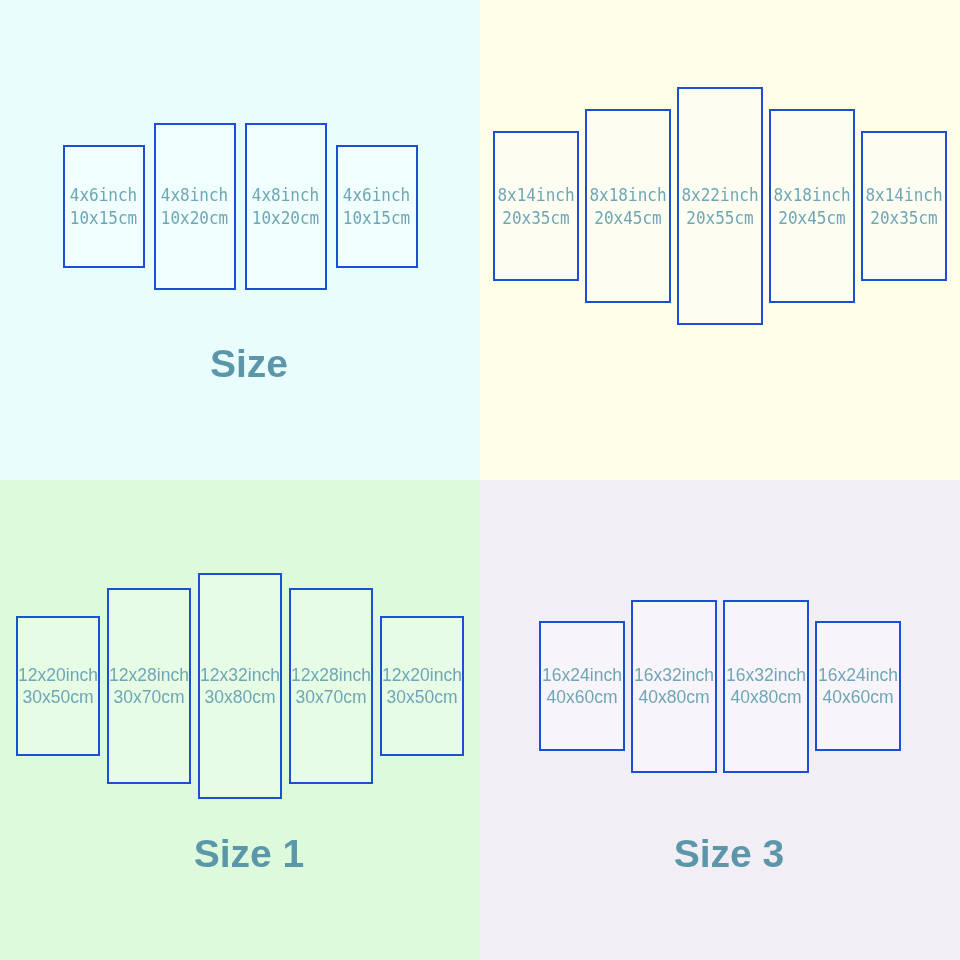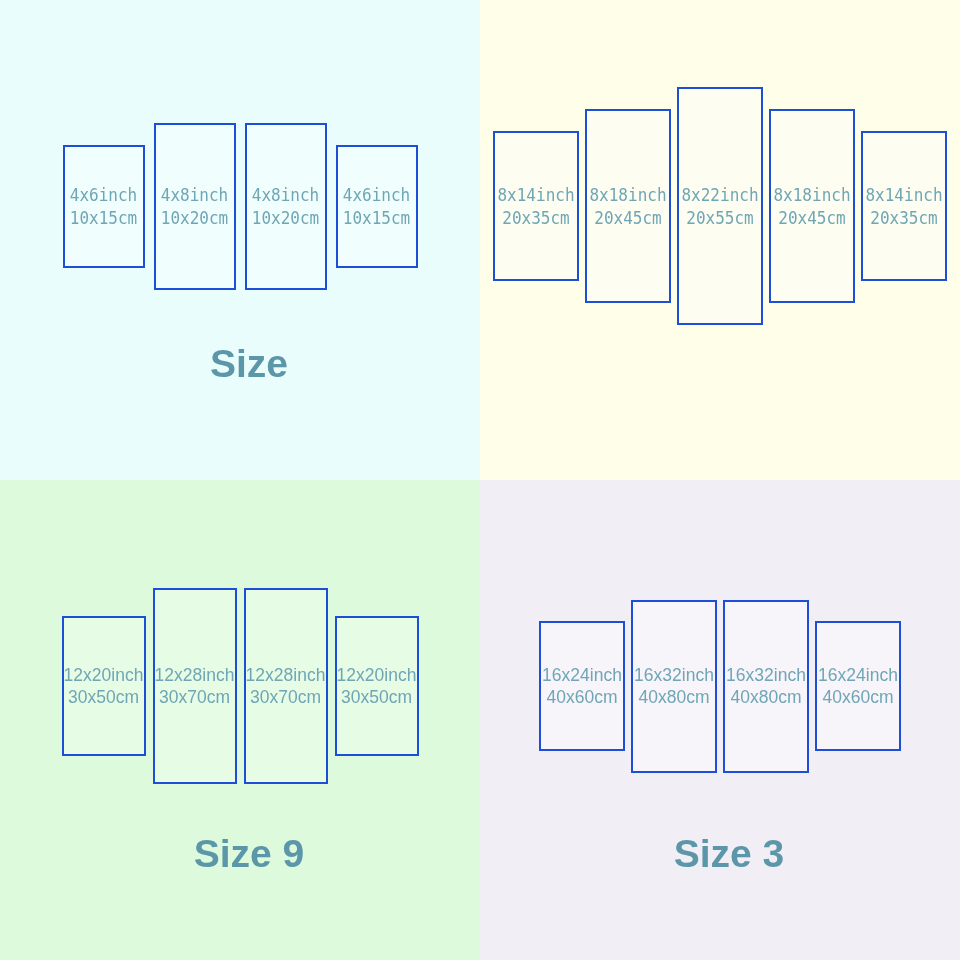--- a/index.html
+++ b/index.html
@@ -129,34 +129,40 @@
           <span>12x20inch</span>
           <span>30x50cm</span>
         </span>
       </div>
       <div class="panel p-m">
         <span class="label">
           <span>12x28inch</span>
           <span>30x70cm</span>
         </span>
       </div>
+      <div class="panel p-l">
+        <span class="label">
+          <span>12x32inch</span>
+          <span>30x80cm</span>
+        </span>
+      </div>
       <div class="panel p-m">
         <span class="label">
           <span>12x28inch</span>
           <span>30x70cm</span>
         </span>
       </div>
       <div class="panel p-s">
         <span class="label">
           <span>12x20inch</span>
           <span>30x50cm</span>
         </span>
       </div>
     </div>
-    <h2 class="title">Size 9</h2>
+    <h2 class="title">Size 1</h2>
   </section>
 
   <section class="quadrant q3 q-bottom">
     <div class="panels">
       <div class="panel p-s">
         <span class="label">
           <span>16x24inch</span>
           <span>40x60cm</span>
         </span>
       </div>

